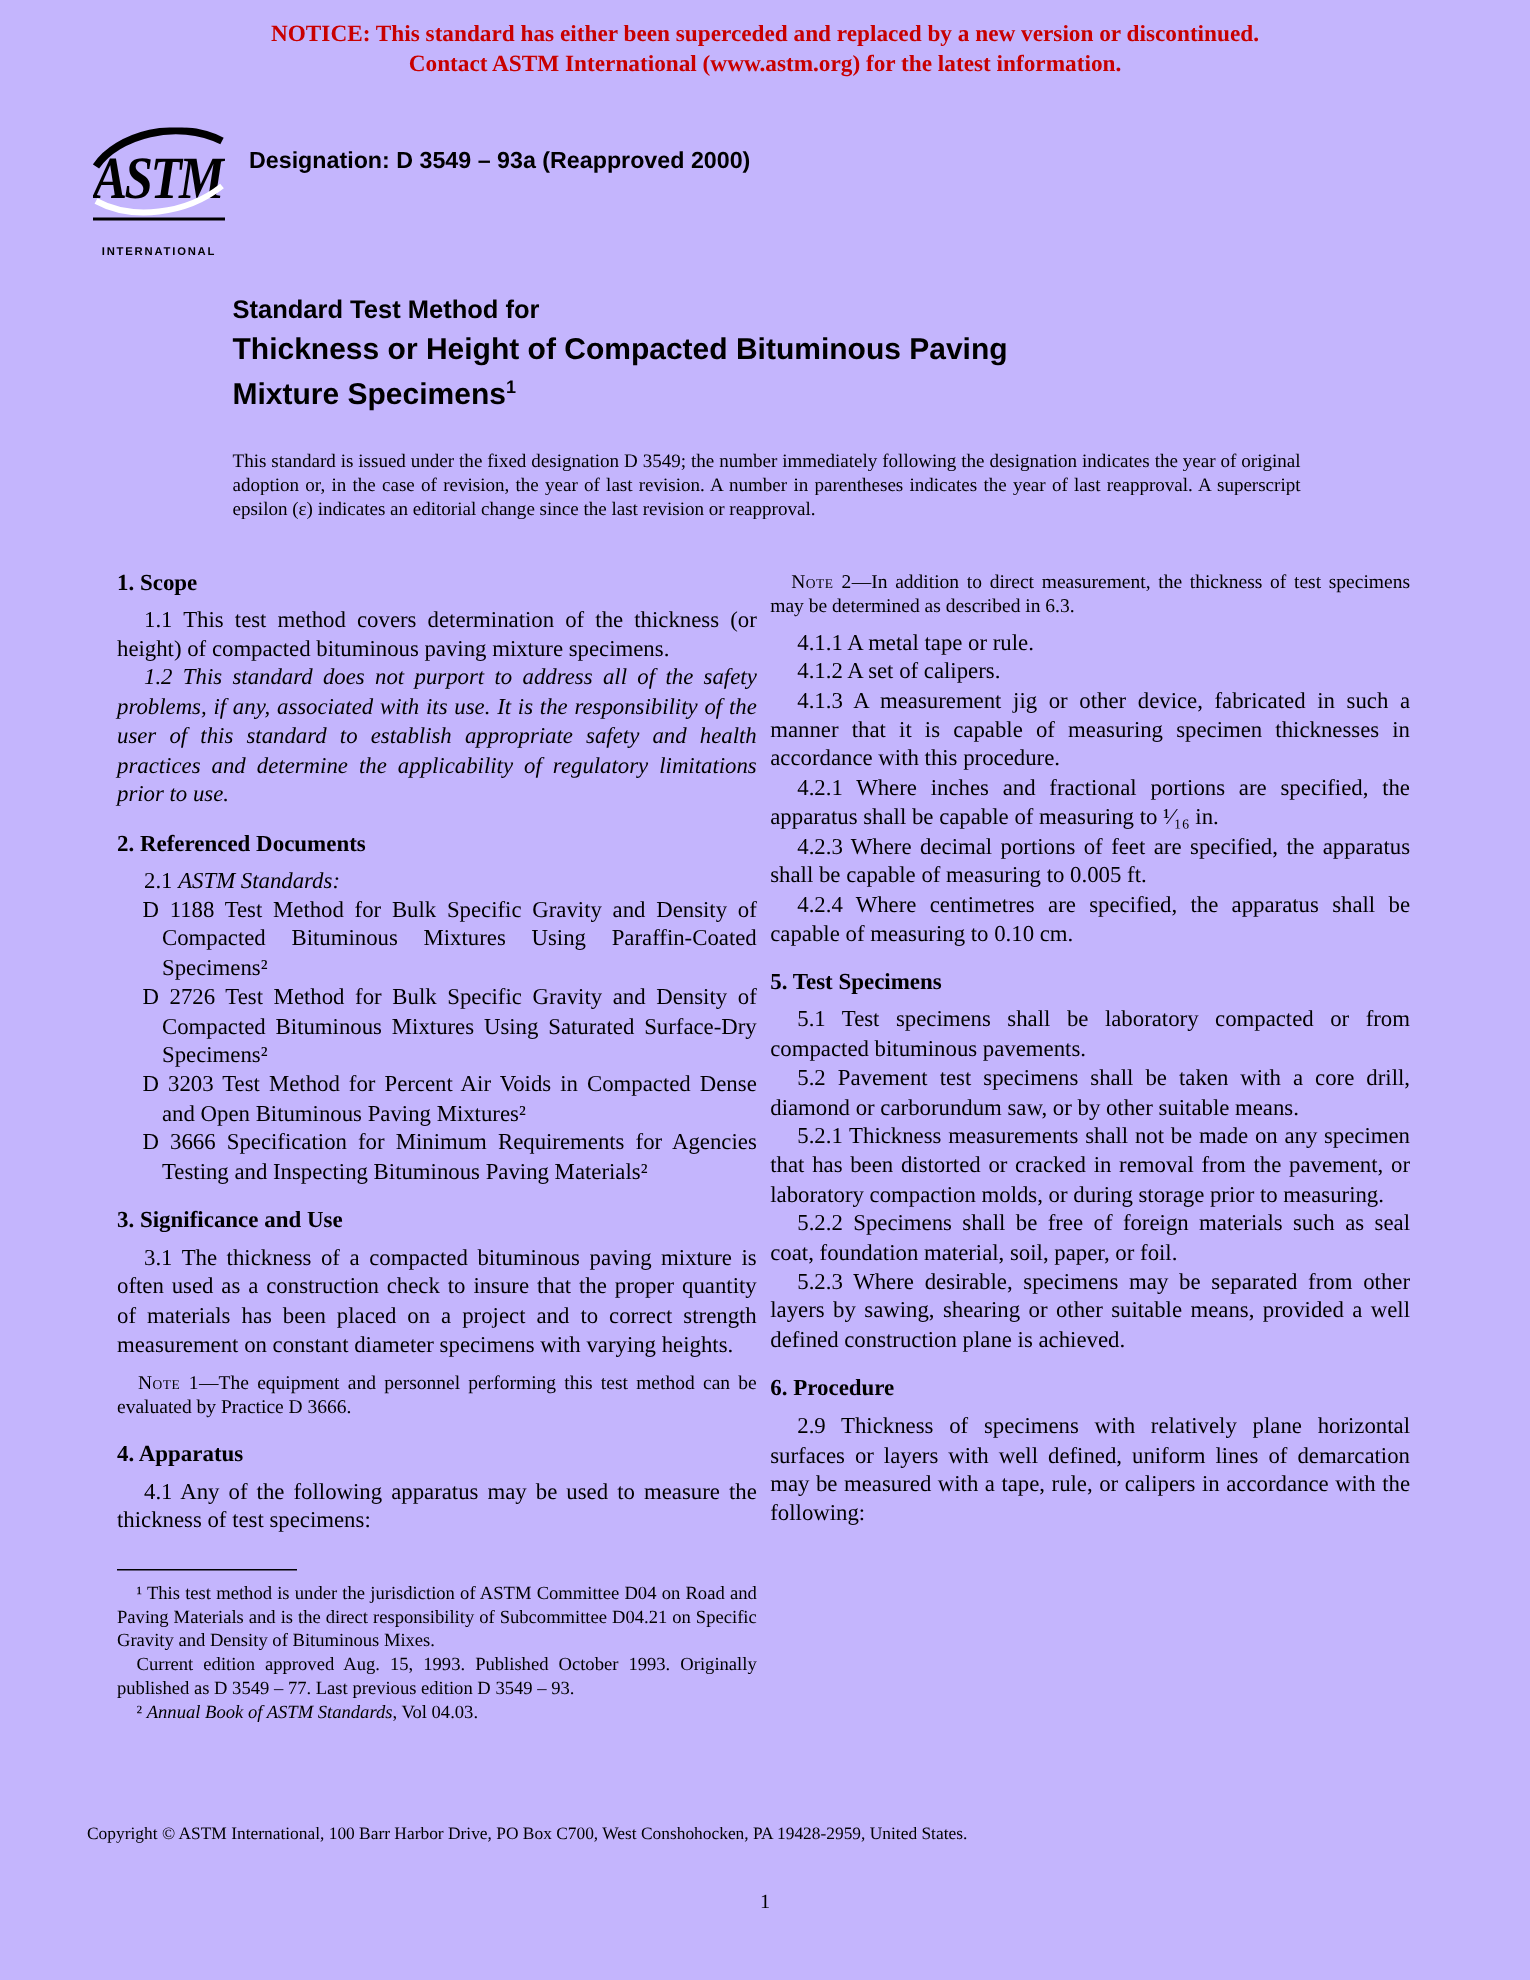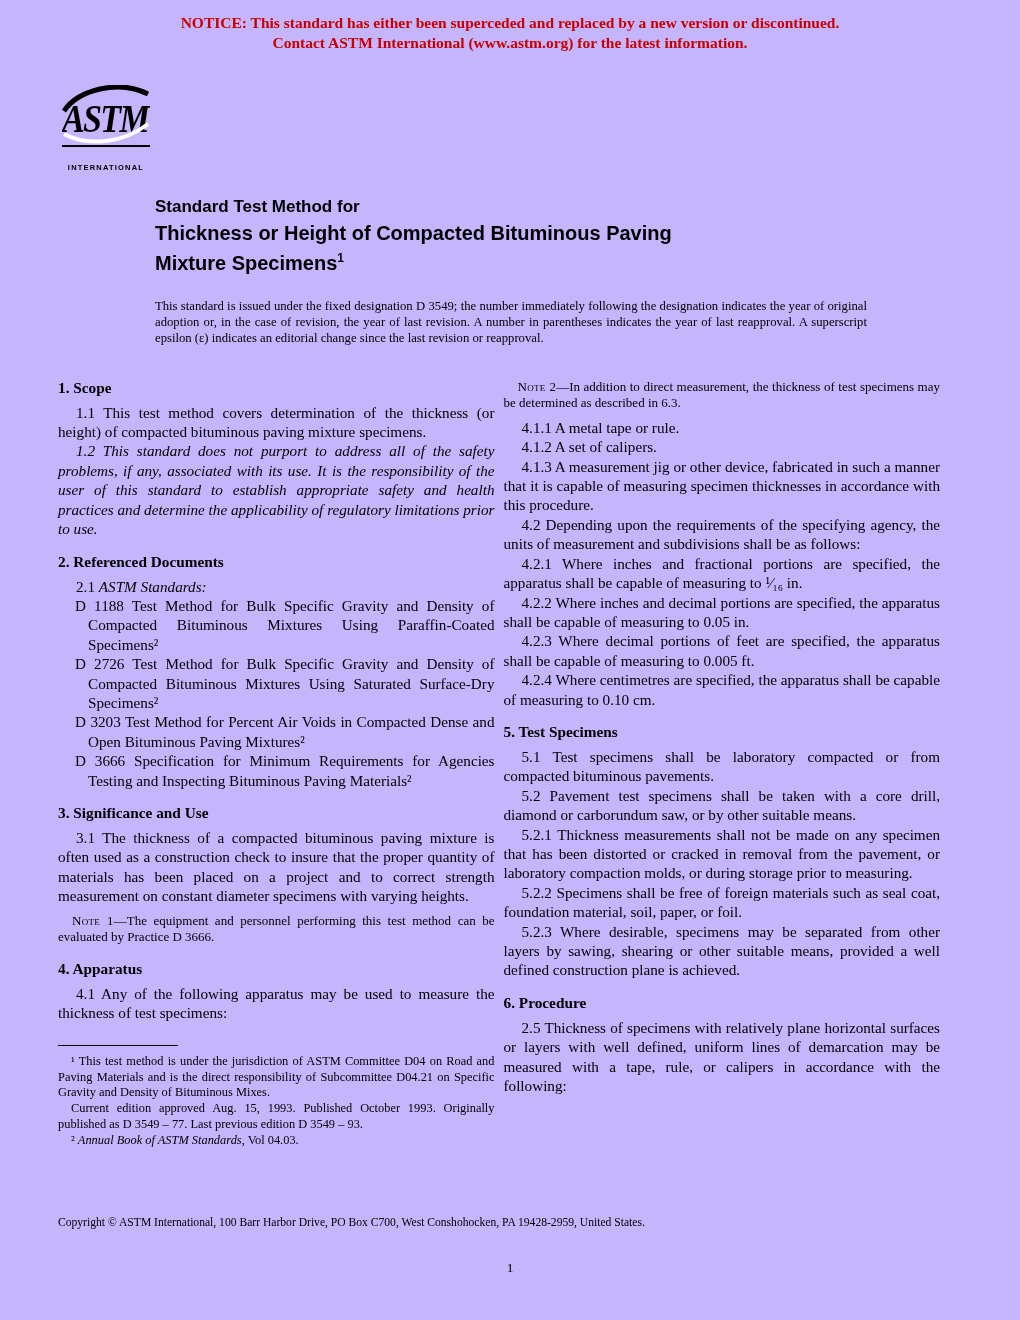--- a/index.html
+++ b/index.html
@@ -26,21 +26,21 @@
   .t1 { font-size:17px; line-height:22px; }
   .t2 { font-size:20px; line-height:25px; margin-top:3px; }
   .t3 { font-size:20px; line-height:25px; }
   .t3 sup { font-size:12px; }
 
   
   .issuance { margin:22px 2px 0 155px; width:712px; font-size:12.7px; line-height:16px;
               text-align:justify; hyphens:auto; }
 
   
-  .columns { display:flex; gap:9px; margin:31px 80px 0 58px; }
+  .columns { display:flex; gap:9px; margin:31px 80px 0 78px; }
   .col { flex:1; min-width:0; }
 
   .sec-head { font-family:"Liberation Serif", serif; font-weight:bold; font-size:15.3px;
               line-height:19px; margin:13px 0 6px 0; }
   .sec-head.first { margin-top:1px; }
   .bp { font-size:15.2px; line-height:19.4px; text-align:justify; text-indent:18px; hyphens:auto; }
   .it { font-style:italic; }
   .ref { font-size:15.2px; line-height:19.4px; text-align:justify;
          padding-left:30px; text-indent:-13px; hyphens:auto; }
   .note { font-size:13px; line-height:16.6px; text-align:justify; text-indent:14px;
@@ -69,20 +69,21 @@
 
   <div class="header-row">
     <div class="logo">
       <svg class="logo-svg" width="88" height="60" viewBox="0 0 88 60">
         <text x="0" y="47" font-size="40" font-style="italic" font-weight="bold" font-family="'Liberation Serif', serif" letter-spacing="-2" textLength="86" lengthAdjust="spacingAndGlyphs">ASTM</text>
         <path d="M2 26 C 16 5, 56 -6, 86 9" fill="none" stroke="#000" stroke-width="5"></path>
         <path d="M2 49 C 26 62, 62 58, 86 39" fill="none" stroke="#fff" stroke-width="4"></path>
       </svg>
       <div class="logo-intl">INTERNATIONAL</div>
     </div>
+    <div class="designation">Designation: D 3549 – 93a (Reapproved 2000)</div>
   </div>
 
   <div class="title-block">
     <div class="t1">Standard Test Method for</div>
     <div class="t2">Thickness or Height of Compacted Bituminous Paving</div>
     <div class="t3"><span>Mixture Specimens</span><sup>1</sup></div>
   </div>
 
   <p class="issuance">This standard is issued under the fixed designation D 3549; the number immediately following the designation indicates the year of original adoption or, in the case of revision, the year of last revision. A number in parentheses indicates the year of last reapproval. A superscript epsilon (ε) indicates an editorial change since the last revision or reapproval.</p>
 
@@ -113,35 +114,33 @@
         <p class="fn">Current edition approved Aug. 15, 1993. Published October 1993. Originally published as D 3549 – 77. Last previous edition D 3549 – 93.</p>
         <p class="fn"><span>² </span><span class="it">Annual Book of ASTM Standards</span><span>, Vol 04.03.</span></p>
       </div>
     </div>
 
     <div class="col">
       <p class="note first-note"><span class="nlabel">Note 2</span><span>—In addition to direct measurement, the thickness of test specimens may be determined as described in 6.3.</span></p>
       <p class="bp">4.1.1 A metal tape or rule.</p>
       <p class="bp">4.1.2 A set of calipers.</p>
       <p class="bp">4.1.3 A measurement jig or other device, fabricated in such a manner that it is capable of measuring specimen thicknesses in accordance with this procedure.</p>
-      <p class="bp">4.2 Depending upon the requirements of the specifying agency, the units of measurement and subdivisions shall be as follows:</p>
       <p class="bp">4.2.1 Where inches and fractional portions are specified, the apparatus shall be capable of measuring to ¹⁄₁₆ in.</p>
-      <p class="bp">4.2.2 Where inches and decimal portions are specified, the apparatus shall be capable of measuring to 0.05 in.</p>
       <p class="bp">4.2.3 Where decimal portions of feet are specified, the apparatus shall be capable of measuring to 0.005 ft.</p>
       <p class="bp">4.2.4 Where centimetres are specified, the apparatus shall be capable of measuring to 0.10 cm.</p>
 
       <h3 class="sec-head">5. Test Specimens</h3>
       <p class="bp">5.1 Test specimens shall be laboratory compacted or from compacted bituminous pavements.</p>
       <p class="bp">5.2 Pavement test specimens shall be taken with a core drill, diamond or carborundum saw, or by other suitable means.</p>
       <p class="bp">5.2.1 Thickness measurements shall not be made on any specimen that has been distorted or cracked in removal from the pavement, or laboratory compaction molds, or during storage prior to measuring.</p>
       <p class="bp">5.2.2 Specimens shall be free of foreign materials such as seal coat, foundation material, soil, paper, or foil.</p>
       <p class="bp">5.2.3 Where desirable, specimens may be separated from other layers by sawing, shearing or other suitable means, provided a well defined construction plane is achieved.</p>
 
       <h3 class="sec-head">6. Procedure</h3>
-      <p class="bp">2.5 Thickness of specimens with relatively plane horizontal surfaces or layers with well defined, uniform lines of demarcation may be measured with a tape, rule, or calipers in accordance with the following:</p>
+      <p class="bp">2.9 Thickness of specimens with relatively plane horizontal surfaces or layers with well defined, uniform lines of demarcation may be measured with a tape, rule, or calipers in accordance with the following:</p>
     </div>
 
   </div>
 
   <p class="copyright">Copyright © ASTM International, 100 Barr Harbor Drive, PO Box C700, West Conshohocken, PA 19428-2959, United States.</p>
   <p class="page-number">1</p>
 
 </div>
 
 </body></html>

